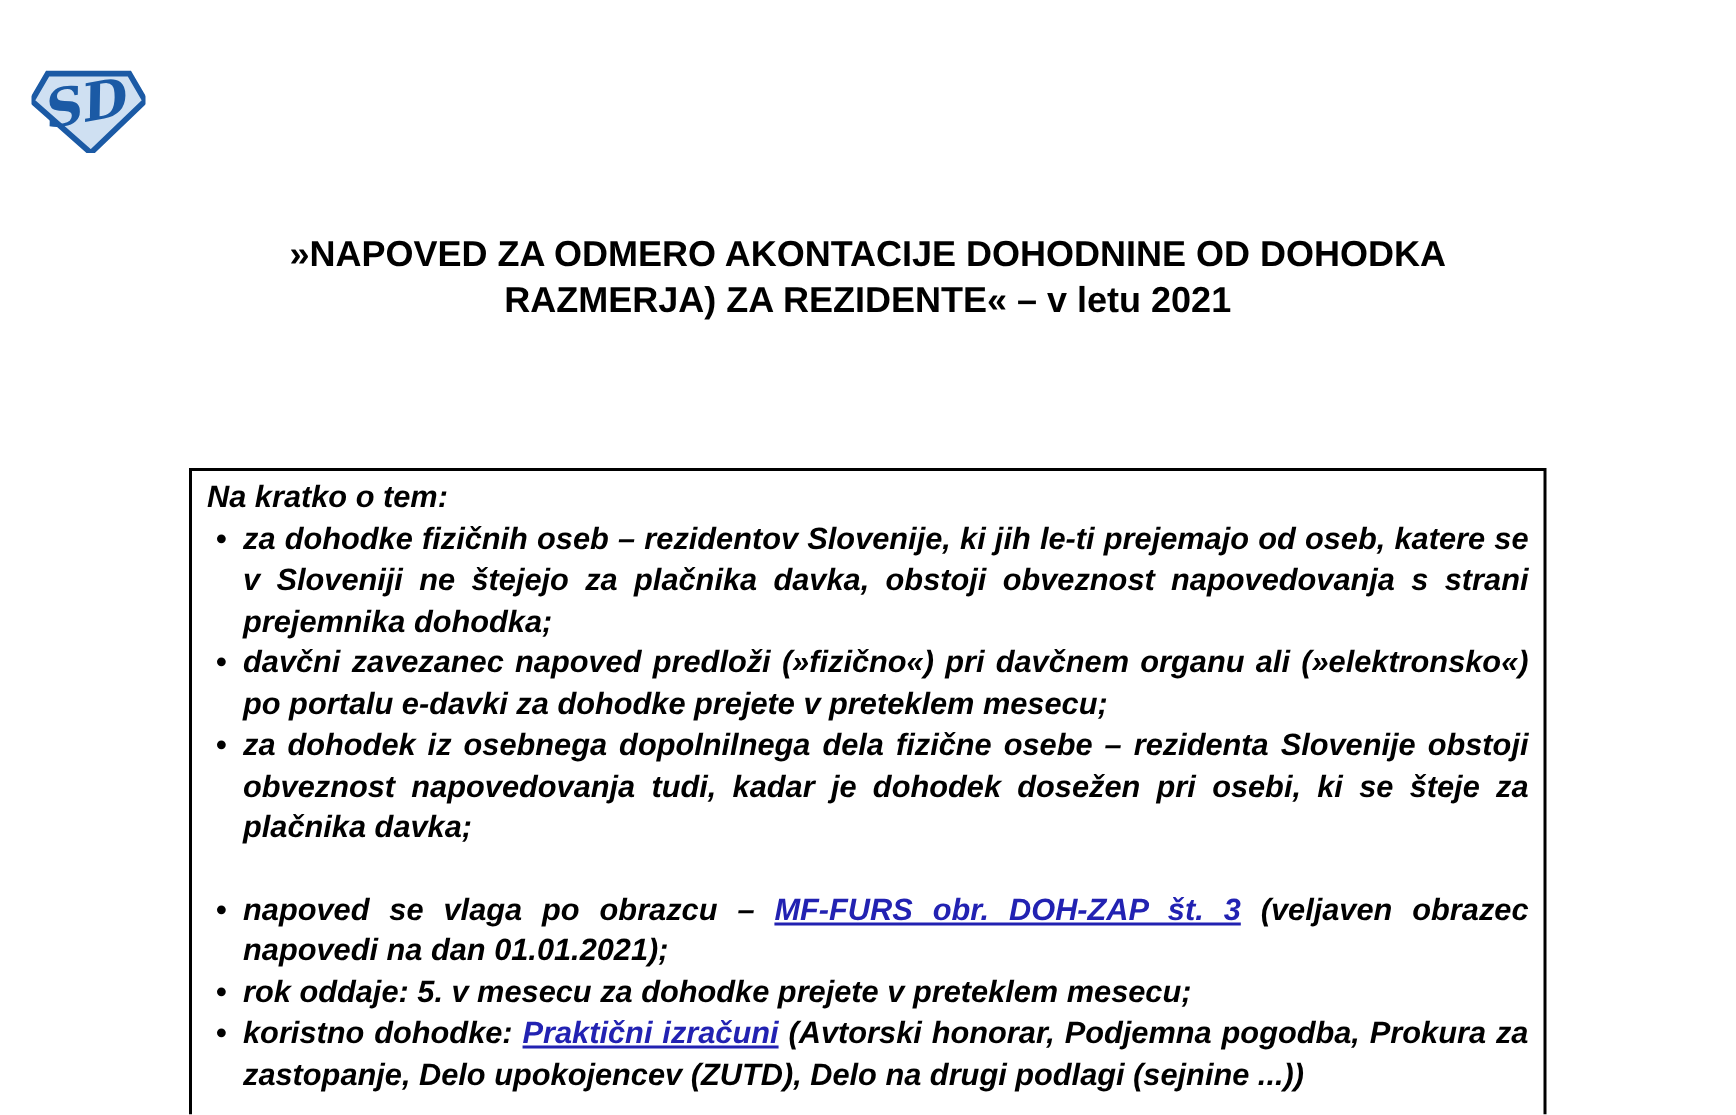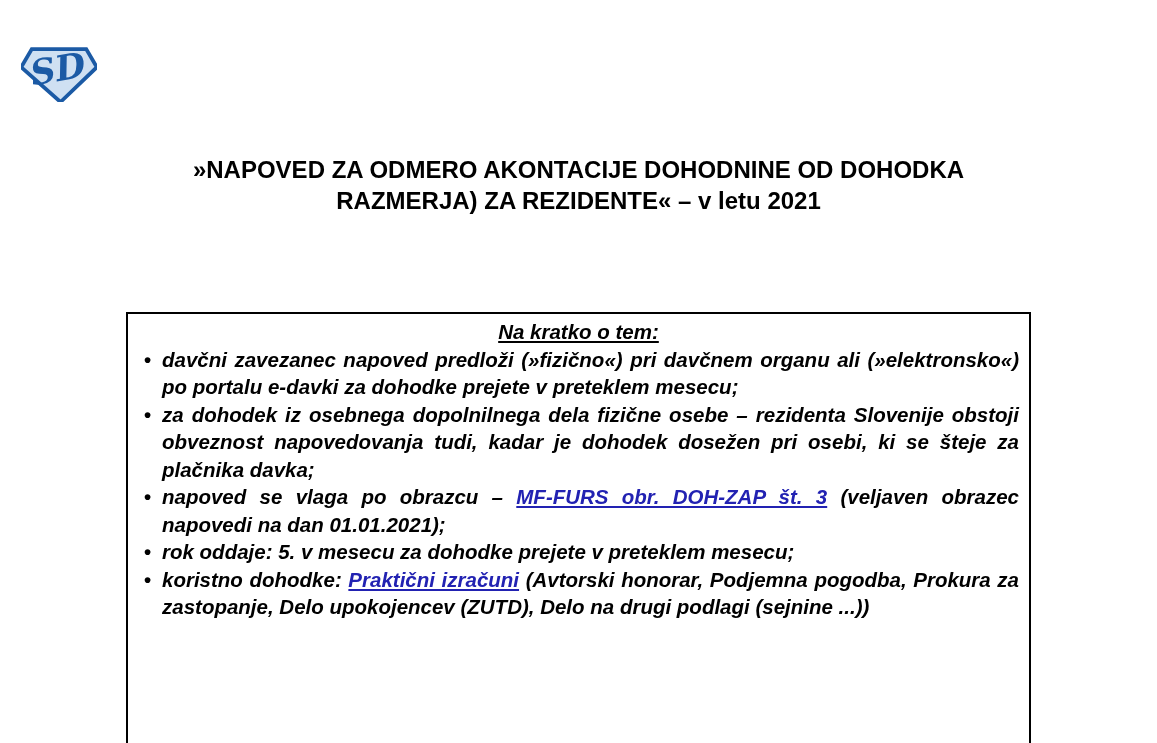--- a/index.html
+++ b/index.html
@@ -39,41 +39,40 @@
     height: 475px; 
     border: 2px solid #000000;
     box-sizing: border-box;
     padding: 4px 10px 0 10px;
     font-weight: bold;
     font-style: italic;
     font-size: 20.5px;
     line-height: 27.5px;
   }
   .box-heading {
-    text-decoration: underline;
-    text-align: center;
+    text-align: left;
   }
   ul.bullets {
     margin: 0;
     padding: 0;
     list-style: none;
   }
   ul.bullets li {
     position: relative;
     padding-left: 24px;
     text-align: justify;
   }
   ul.bullets li::before {
     content: "\2022";
     position: absolute;
     left: 6px;
     top: 0;
     font-style: normal;
   }
-  li.gap-before { }
+  li.gap-before { margin-top: 27px; }
   .doc-link {
     color: #2222b2;
     text-decoration: underline;
     cursor: pointer;
   }
 </style>
 </head>
 <body>
 
 <div class="page">
@@ -85,20 +84,23 @@
 
   <div class="title">
     <div class="t-line">»NAPOVED ZA ODMERO AKONTACIJE DOHODNINE OD DOHODKA</div>
     <div class="t-line">RAZMERJA) ZA REZIDENTE« – v letu 2021</div>
   </div>
 
   <div class="summary-box">
     <div class="box-heading">Na kratko o tem:</div>
     <ul class="bullets">
 
+      <li>
+        <span>za dohodke fizičnih oseb – rezidentov Slovenije, ki jih le-ti prejemajo od oseb, katere se v Sloveniji ne štejejo za plačnika davka, obstoji obveznost napovedovanja s strani prejemnika dohodka;</span>
+      </li>
 
       <li>
         <span>davčni zavezanec napoved predloži (»fizično«) pri davčnem organu ali (»elektronsko«) po portalu e-davki za dohodke prejete v preteklem mesecu;</span>
       </li>
 
       <li>
         <span>za dohodek iz osebnega dopolnilnega dela fizične osebe – rezidenta Slovenije obstoji obveznost napovedovanja tudi, kadar je dohodek dosežen pri osebi, ki se šteje za plačnika davka;</span>
       </li>
 
       <li class="gap-before">

